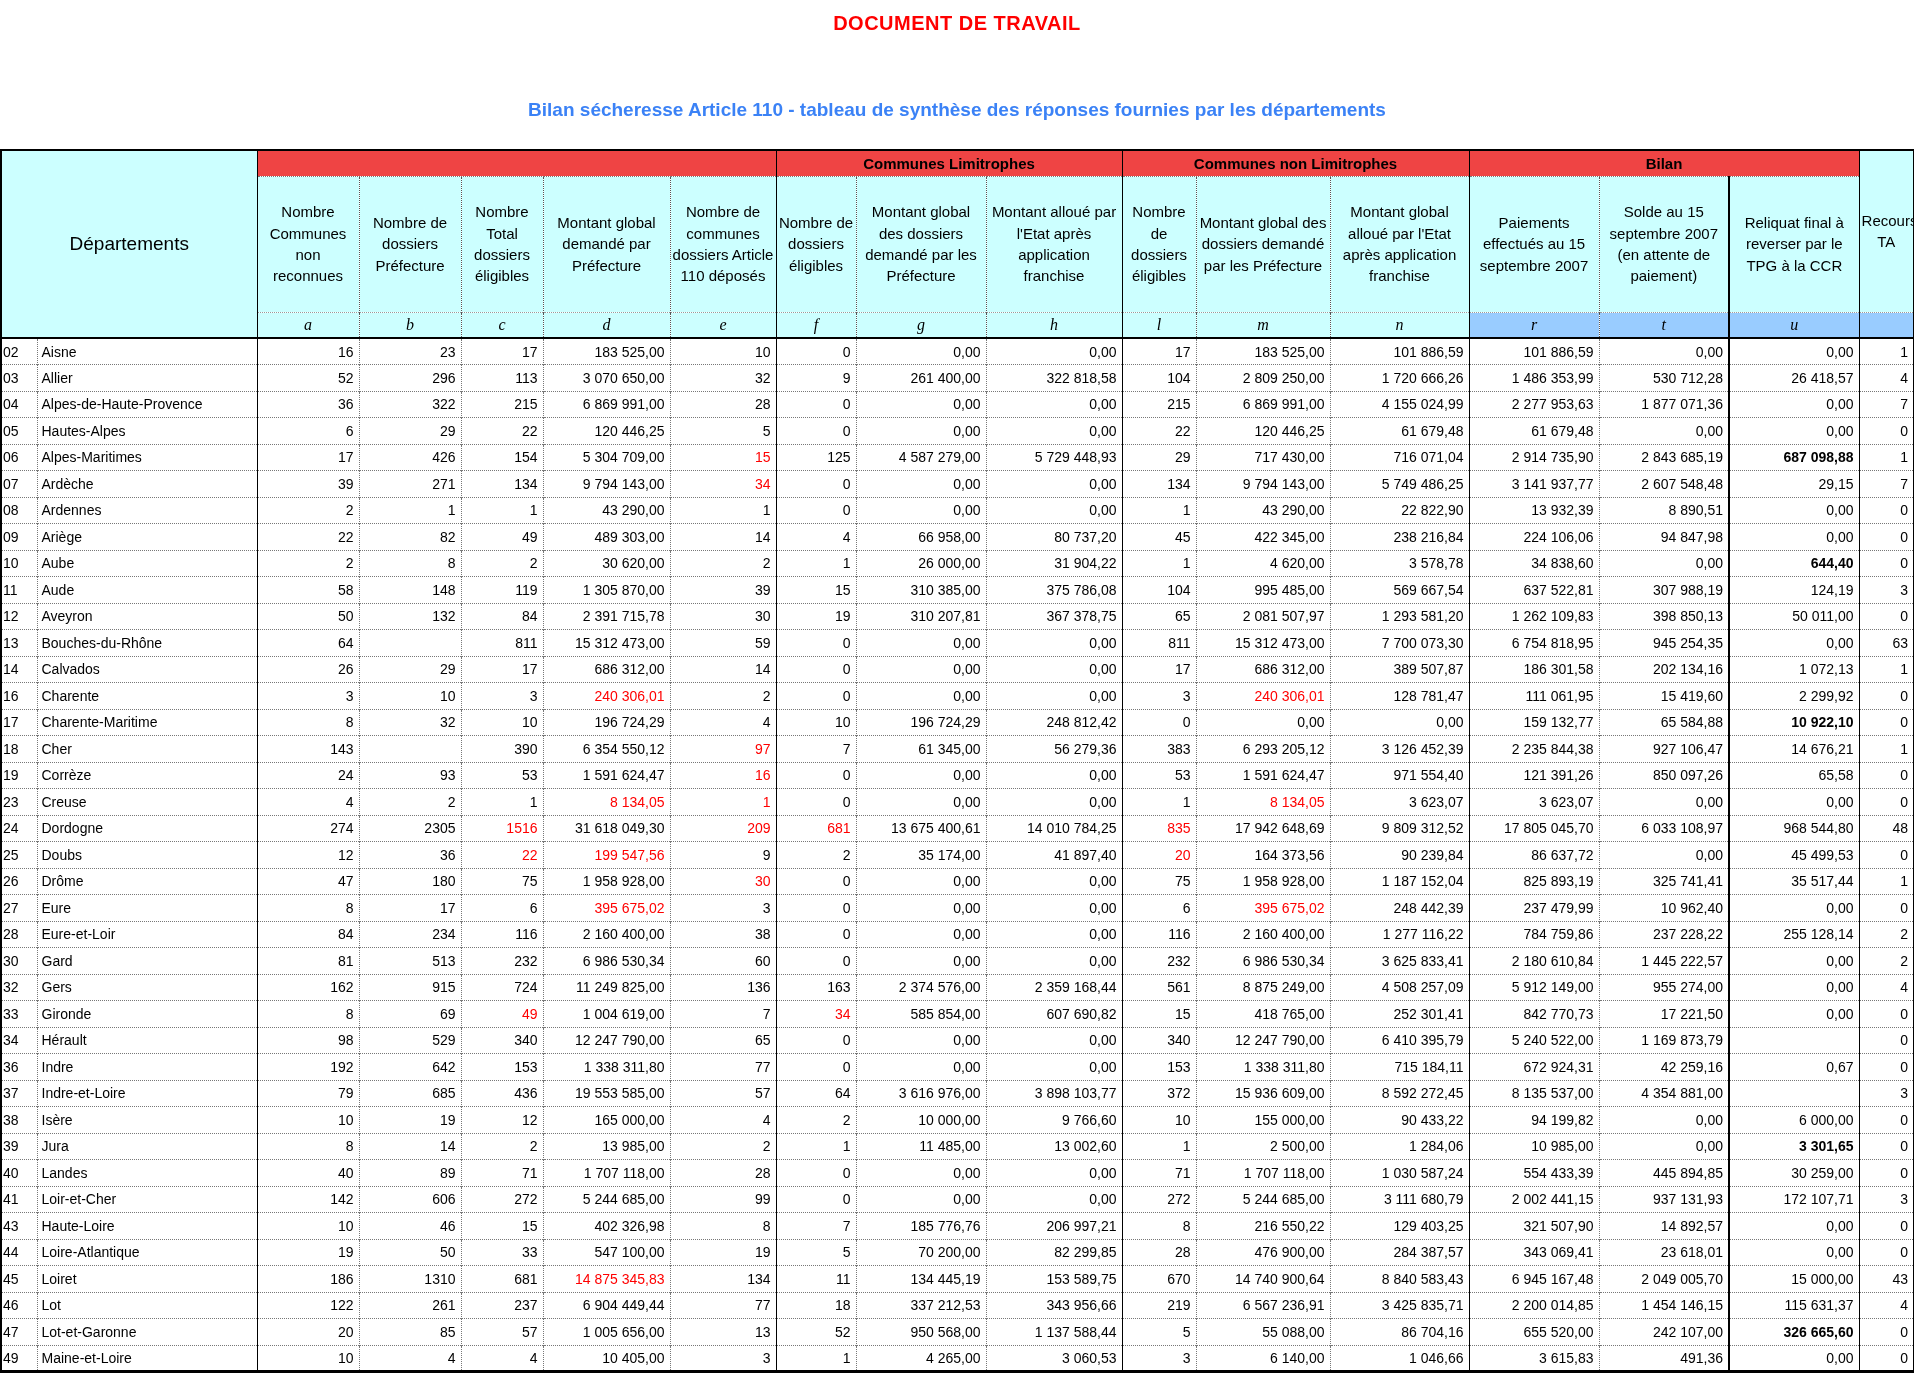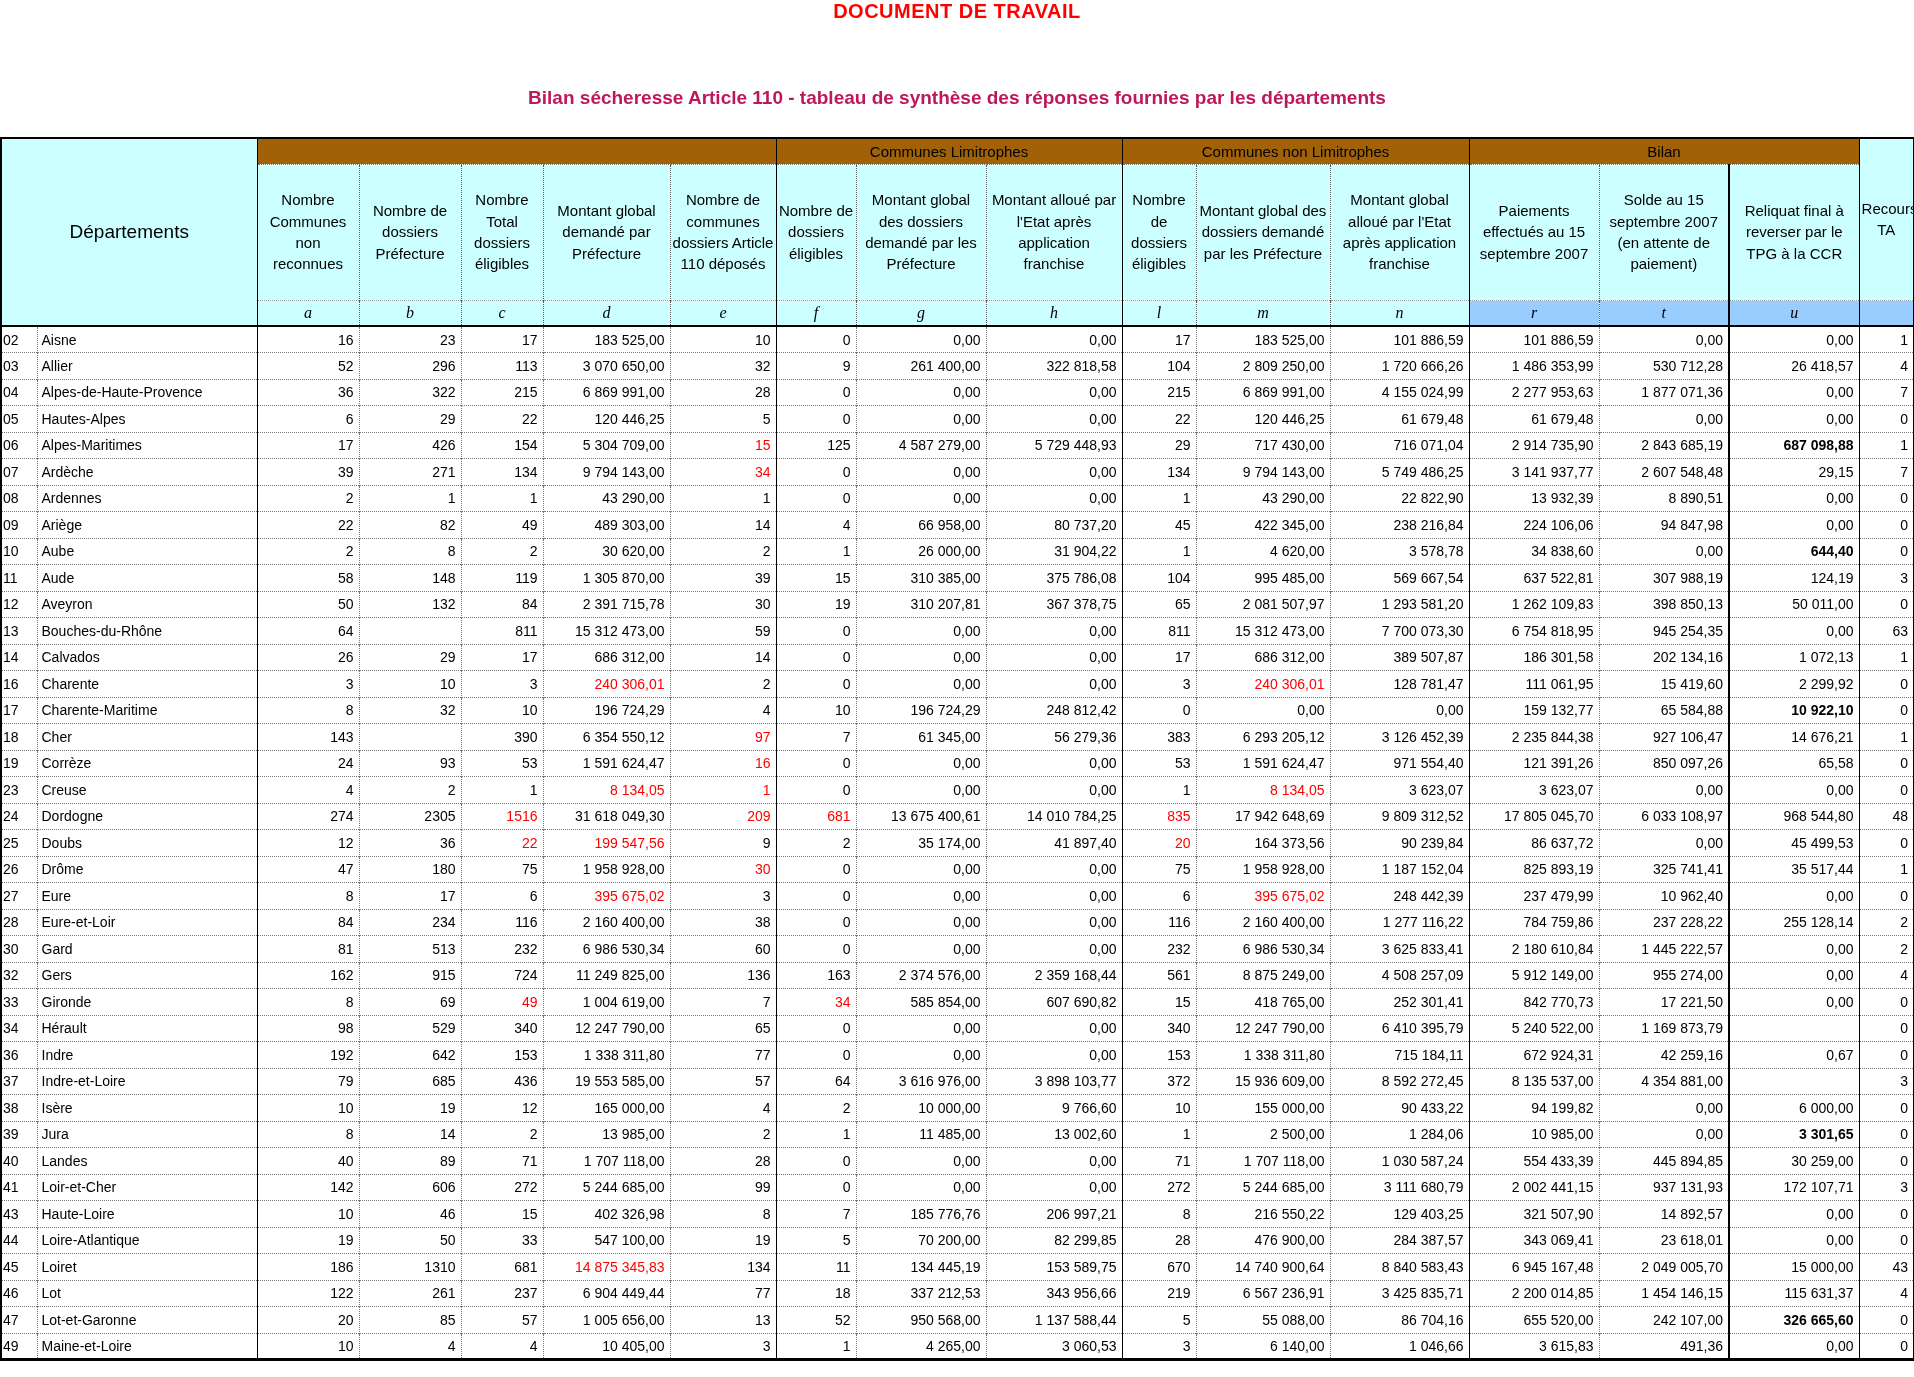--- a/index.html
+++ b/index.html
@@ -1,27 +1,27 @@
 <!DOCTYPE html>
 <html><head>
 <meta charset="utf-8">
 <style>
   html,body{margin:0;padding:0;background:#fff;}
   body{width:1914px;height:1377px;font-family:"Liberation Sans",sans-serif;color:#000;overflow:hidden;}
-  .doc-title{margin-top:0;text-align:center;font-size:20px;font-weight:bold;color:#FF0000;letter-spacing:.5px;}
-  .doc-subtitle{margin-top:64px;text-align:center;font-size:19px;font-weight:bold;color:#be185d;}
+  .doc-title{margin-top:12px;text-align:center;font-size:20px;font-weight:bold;color:#FF0000;letter-spacing:.5px;}
+  .doc-subtitle{margin-top:64px;text-align:center;font-size:19px;font-weight:bold;color:#3b82f6;}
   table{border-collapse:collapse;table-layout:fixed;width:1914px;margin-top:28px;border:2px solid #000;border-bottom:3px solid #000;}
   col.c-code{width:36px}col.c-name{width:220px}col.c-a{width:102px}col.c-b{width:102px}col.c-c{width:82px}
   col.c-d{width:127px}col.c-e{width:106px}col.c-f{width:80px}col.c-g{width:130px}col.c-h{width:136px}
   col.c-l{width:74px}col.c-m{width:134px}col.c-n{width:139px}col.c-r{width:130px}col.c-t{width:130px}
   col.c-u{width:130px}col.c-ta{width:55px}
   th,td{box-sizing:border-box;overflow:hidden;}
   thead th{background:#CCFFFF;font-weight:normal;font-size:15px;text-align:center;vertical-align:middle;line-height:1.42;padding:1px 2px;}
   tr.band-row th{height:26px;}
-  tr.band-row .band{background:#a16207;font-weight:normal;border-bottom:1px dotted #777;border-left:1px solid #000;}
+  tr.band-row .band{background:#ef4444;font-weight:bold;border-bottom:1px dotted #777;border-left:1px solid #000;}
   tr.label-row th{height:136px;border-left:1px dotted #555;}
   tr.letter-row th{height:25px;font-family:"Liberation Serif",serif;font-style:italic;font-size:16px;font-weight:normal;border-left:1px dotted #555;border-top:1px dotted #999;}
   tr.letter-row th.blue{background:#99CCFF;}
   .dept-head{border-right:1px solid #000;font-size:19px;}
   .ta-head{border-left:1px solid #000;}
   thead{border-bottom:2px solid #000;}
   tbody td{height:26.5px;font-size:14px;border-top:1px dotted #777;border-left:1px dotted #777;white-space:nowrap;}
   td.code{text-align:left;padding-right:6px;border-left:none;}
   td.name{text-align:left;padding-left:4px;margin-left:21px;}
   td.num{text-align:right;padding-right:5px;}

